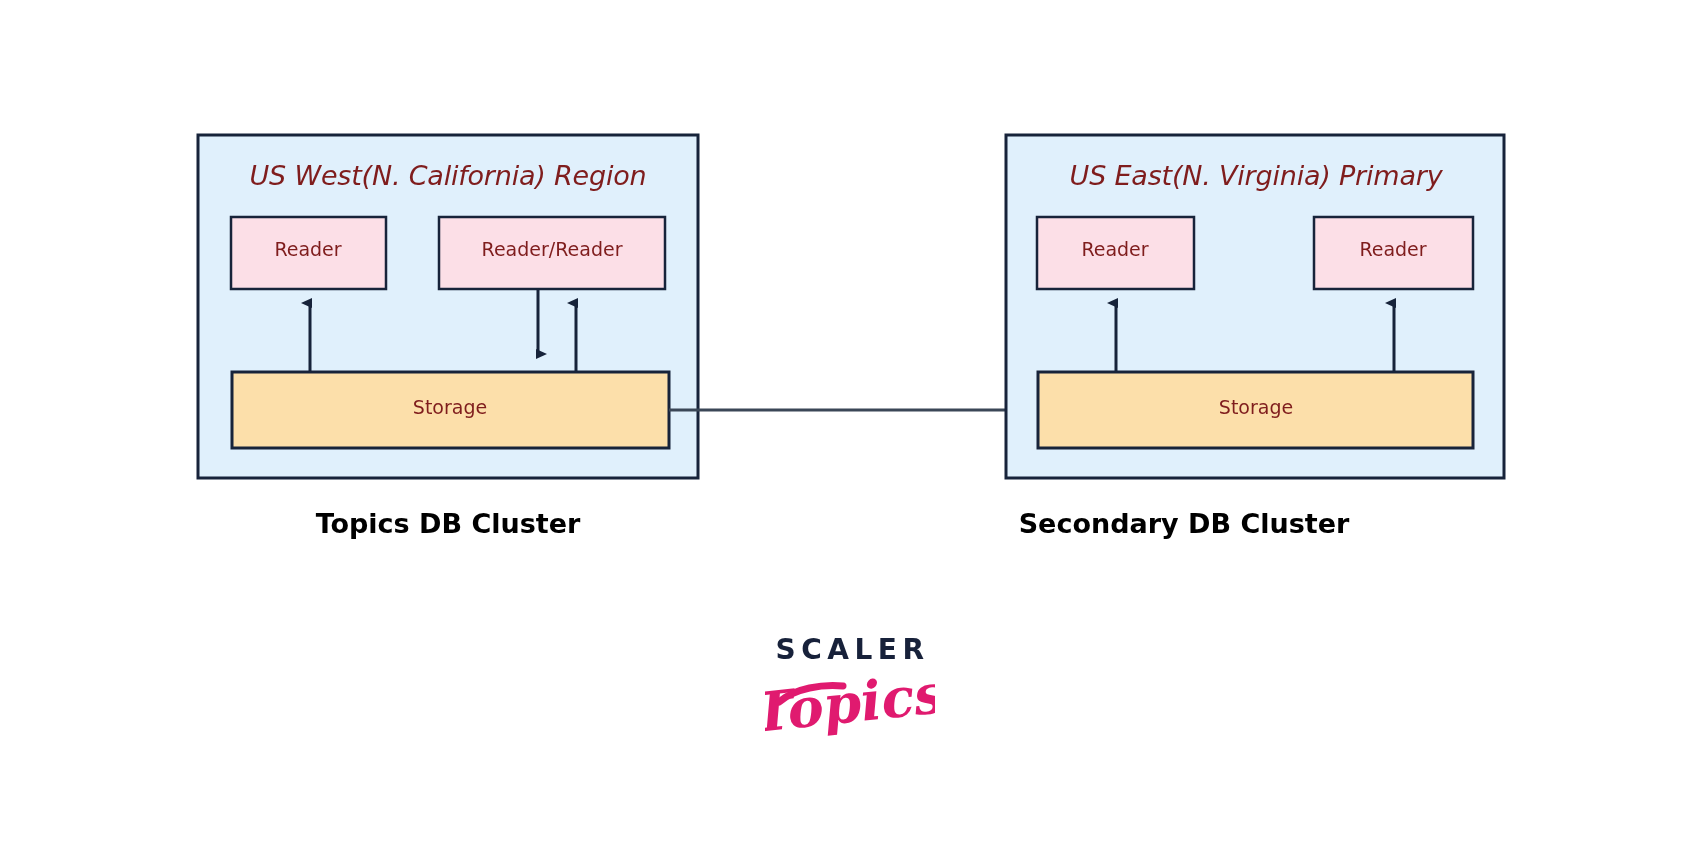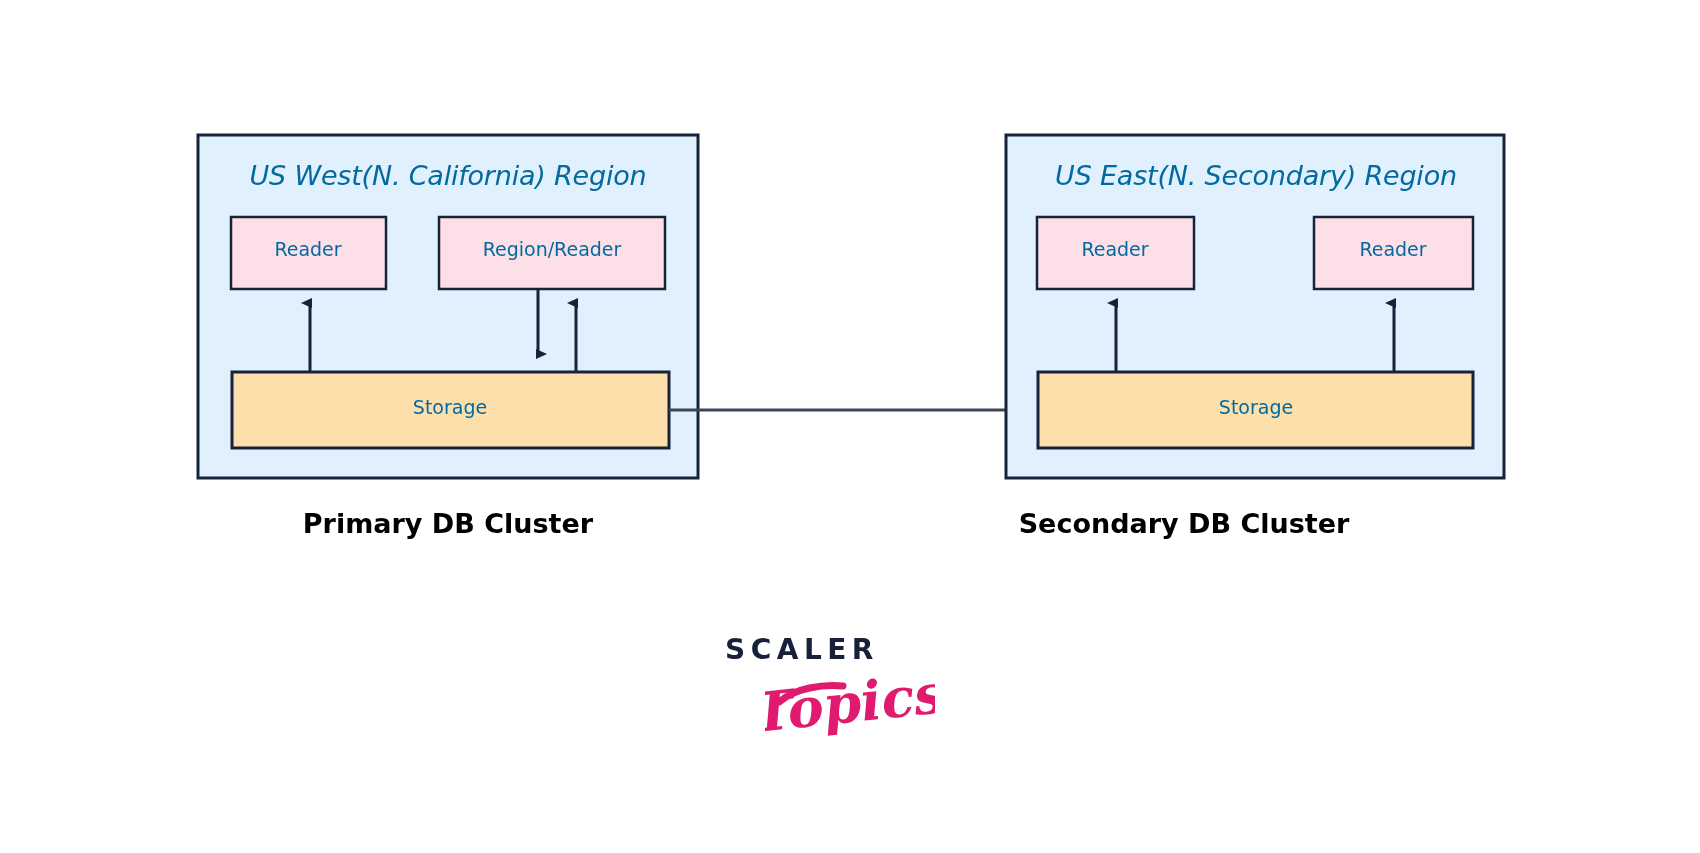--- a/index.html
+++ b/index.html
@@ -23,21 +23,21 @@
   .diagram-svg {
     position: absolute;
     left: 0; top: 0;
     width: 1700px;
     height: 853px;
   }
   
   .txt {
     position: absolute;
     white-space: nowrap;
-    color: #0369a1;
+    color: #7f1d1d;
   }
   .region-title {
     font-style: italic;
     font-size: 27px;
     font-family: "DejaVu Sans", "Liberation Sans", sans-serif;
     letter-spacing: -0.2px;
   }
   .node-label {
     font-size: 19px;
     font-family: "DejaVu Sans", "Liberation Sans", sans-serif;
@@ -52,20 +52,21 @@
     transform: translateX(-50%);
     text-align: center;
   }
   
   .logo {
     position: absolute;
     left: 850px;
     top: 636px;
     transform: translateX(-50%);
     width: 260px;
+    text-align: center;
   }
   .logo-word {
     font-family: "DejaVu Sans", "Liberation Sans", sans-serif;
     font-weight: bold;
     font-size: 28px;
     letter-spacing: 5.5px;
     color: #17213a;
     line-height: 1;
     padding-left: 5px;
   }
@@ -124,27 +125,27 @@
       <line x1="1116" y1="372" x2="1116" y2="303" stroke="#17233a" stroke-width="3" marker-end="url(#arrowUp)"></line>
 
       <line x1="1394" y1="372" x2="1394" y2="303" stroke="#17233a" stroke-width="3" marker-end="url(#arrowUp)"></line>
     </g>
   </svg>
 
   <div class="txt region-title centered" style="left:448px; top:160px;">US West(N. California) Region</div>
 
   <div class="txt node-label centered" style="left:308px; top:238px;">Reader</div>
 
-  <div class="txt node-label centered" style="left:552px; top:238px;">Region/Reader</div>
+  <div class="txt node-label centered" style="left:552px; top:238px;">Reader/Reader</div>
 
   <div class="txt node-label centered" style="left:450px; top:396px;">Storage</div>
 
-  <div class="txt cluster-caption centered" style="left:448px; top:508px;">Primary DB Cluster</div>
+  <div class="txt cluster-caption centered" style="left:448px; top:508px;">Topics DB Cluster</div>
 
-  <div class="txt region-title centered" style="left:1256px; top:160px;">US East(N. Secondary) Region</div>
+  <div class="txt region-title centered" style="left:1256px; top:160px;">US East(N. Virginia) Primary</div>
 
   <div class="txt node-label centered" style="left:1115px; top:238px;">Reader</div>
 
   <div class="txt node-label centered" style="left:1393px; top:238px;">Reader</div>
 
   <div class="txt node-label centered" style="left:1256px; top:396px;">Storage</div>
 
   <div class="txt cluster-caption centered" style="left:1184px; top:508px;">Secondary DB Cluster</div>
 
   <div class="logo">

